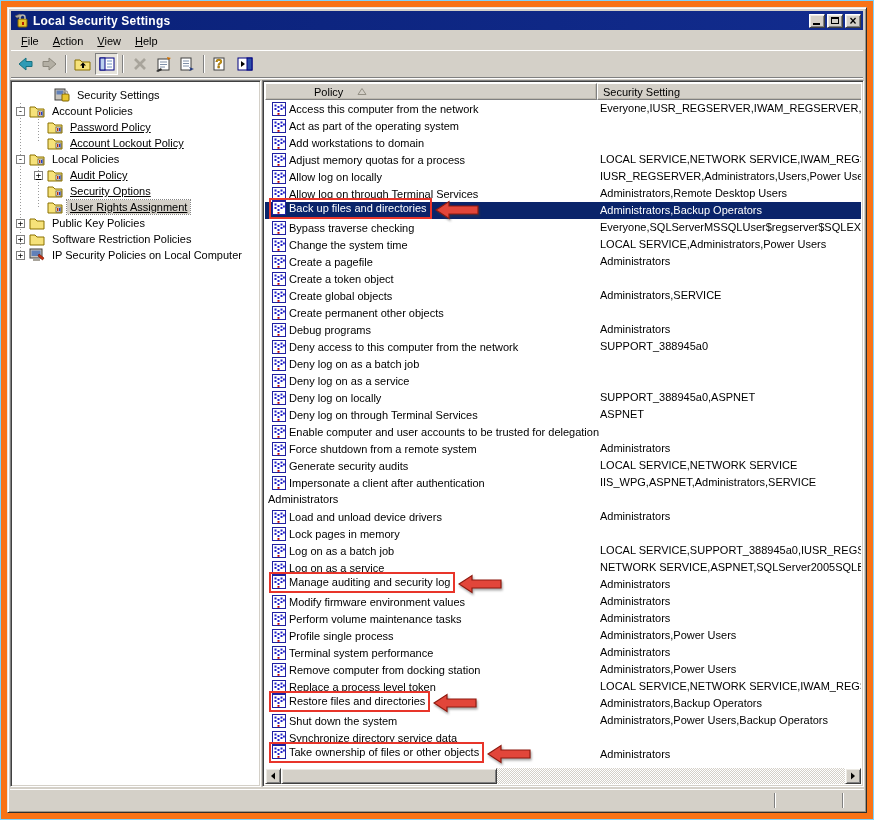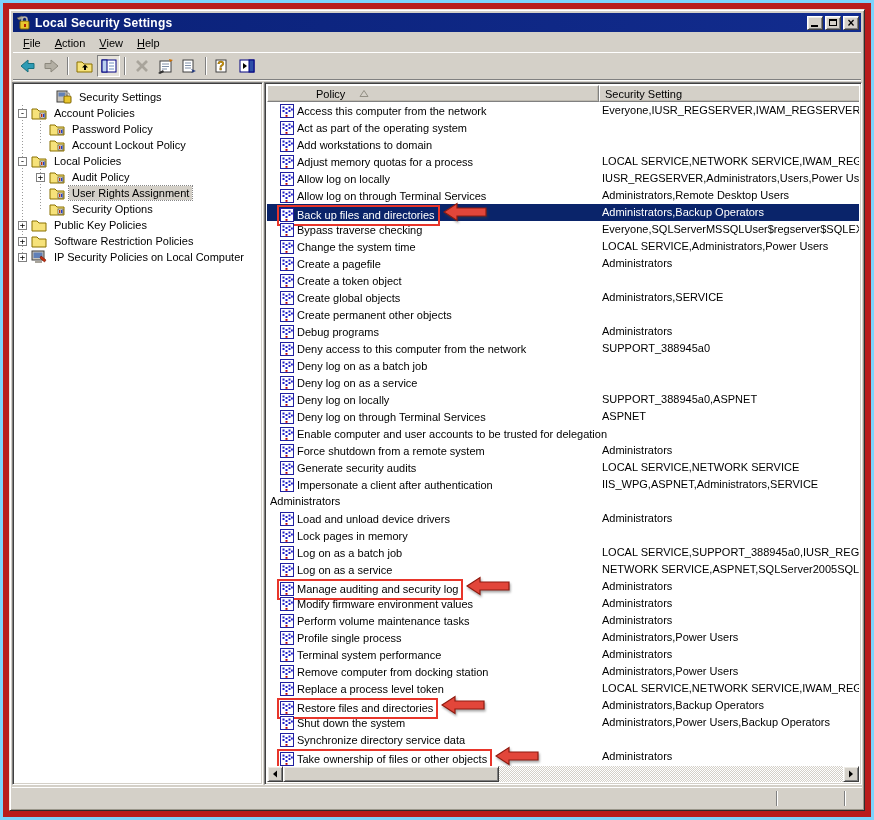--- a/index.html
+++ b/index.html
@@ -1,19 +1,19 @@
 <!DOCTYPE html>
 <html style="--sel: #0A246A; --annot: #E8352A;"><head>
 <meta charset="utf-8">
 <style>
   * { margin:0; padding:0; box-sizing:border-box; }
   html,body { width:874px; height:820px; overflow:hidden; }
   body { font-family:"Liberation Sans", sans-serif; font-size:11px; color:#000; background:#3464AE; }
 
-  .frame { position:relative; width:874px; height:820px; background:#b91c1c; border:3px solid #7dd3fc; }
+  .frame { position:relative; width:874px; height:820px; background:#f97316; border:1px solid #7dd3fc; }
 
   .window { position:absolute; inset:6px; background:#D4D0C8;
     border:1px solid; border-color:#EAE7DF #2E2E2E #2E2E2E #EAE7DF;
     box-shadow: inset 1px 1px 0 #FFFFFF, inset -1px -1px 0 #9A968A; }
 
   
   .titlebar { position:absolute; top:3px; left:3px; right:3px; height:19px;
     background:linear-gradient(to right,#0A2178,#122C8E); display:flex; align-items:center; padding:0 2px; }
   .title-icon { width:16px; height:16px; margin:0 3px 0 1px; flex:none; }
   .title-text { color:#fff; font-weight:bold; font-size:12px; letter-spacing:.2px; flex:1;
@@ -41,21 +41,21 @@
 
   
   .tree-pane { position:absolute; left:2px; top:72px; width:251px; bottom:25px;
     border:1px solid; border-color:#808080 #fff #fff #808080;
     box-shadow: inset 1px 1px 0 #404040, inset -1px -1px 0 #D4D0C8; background:#fff; }
   .tree-inner { position:absolute; inset:2px; background:#fff; overflow:hidden; padding-top:4px; }
 
   .tree-item { position:relative; height:16px; display:flex; align-items:center; white-space:nowrap; }
   .tree-item.lvl0 { padding-left:2px;margin-left:39px; }
   .tree-item.lvl1 { padding-left:3px; }
-  .tree-item.lvl2 { padding-left:21px; }
+  .tree-item.lvl2 { padding-left:21px;text-decoration:underline; }
   .expander { flex:none; width:9px; height:9px; margin-right:4px; background:#fff; border:1px solid #808080;
     font-size:9px; line-height:7px; text-align:center; font-family:"DejaVu Sans Mono", monospace; color:#000; }
   .ticon { flex:none; width:16px; height:14px; margin-right:4px; }
   .tree-label { padding:1px 3px; }
   .tree-label.sel { background:#D4D0C8; outline:1px dotted #868686; }
   .guide { position:absolute; width:1px; background-image:repeating-linear-gradient(to bottom,#9a9a9a 0 1px,transparent 1px 3px); }
 
   .list-pane { position:absolute; left:254px; top:72px; right:2px; bottom:25px;
     border:1px solid; border-color:#808080 #fff #fff #808080;
     box-shadow: inset 1px 1px 0 #404040, inset -1px -1px 0 #D4D0C8; background:#fff; }
@@ -63,21 +63,21 @@
 
   .list-header { position:absolute; top:0; left:0; height:17px; width:960px; display:flex; background:#D4D0C8; }
   .hcol { height:17px; background:#D4D0C8; border:1px solid; border-color:#fff #808080 #808080 #fff;
     box-shadow: inset -1px -1px 0 #BDB9AF; display:flex; align-items:center; padding:0 5px; }
   .hcol-policy { width:332px; flex:none;padding-left:48px; }
   .hcol-setting { flex:1; }
   .sort-arrow { margin-left:14px; }
 
   .rows { position:absolute; top:17px; left:0; right:0; bottom:16px; overflow:hidden; background:#fff; }
   .row { height:17px; width:960px; display:flex; align-items:center; }
-  .policy-cell { width:332px; flex:none; display:flex; align-items:flex-end; padding-left:12px; overflow:visible; white-space:nowrap; }
+  .policy-cell { width:332px; flex:none; display:flex; align-items:flex-start; padding-left:6px; overflow:visible; white-space:nowrap; }
   .setting-cell { flex:1; white-space:nowrap; overflow:hidden; padding-left:3px; line-height:17px; }
   .label-wrap { display:inline-flex; align-items:center; padding:0 3px 0 1px; height:17px; }
   .policy-icon { flex:none; width:14px; height:14px; margin-right:3px; }
   .row.selected { background:var(--sel); color:#fff; }
   .row.annotated .label-wrap { outline:2px solid var(--annot); }
   .red-arrow { display:none; margin-left:5px; filter:drop-shadow(1px 2px 1px rgba(60,60,60,.45)); }
   .row.annotated .red-arrow { display:inline-block; }
 
   
   .hscroll { position:absolute; left:0; right:0; bottom:0; height:16px; display:flex;
@@ -292,35 +292,35 @@
 
         <span class="ticon ticon-folder-policy">
           <svg width="16" height="14" viewBox="0 0 16 14">
             <path d="M1 3 h5 l2 2 h7 v8 h-14 z" fill="#F6E27A" stroke="#8A7000"></path>
             <rect x="9" y="7" width="5" height="5" fill="#fff" stroke="#404040" stroke-width="0.7"></rect>
             <rect x="10" y="8" width="1.5" height="3" fill="#C03000"></rect>
             <rect x="12" y="8" width="1.5" height="3" fill="#2040C0"></rect>
           </svg>
         </span>
 
-        <span class="tree-label sel">User Rights Assignment</span>
+        <span class="tree-label">Security Options</span>
       </div>
           <div class="tree-item lvl2">
         <span class="expander" style="visibility: hidden;"></span>
 
         <span class="ticon ticon-folder-policy">
           <svg width="16" height="14" viewBox="0 0 16 14">
             <path d="M1 3 h5 l2 2 h7 v8 h-14 z" fill="#F6E27A" stroke="#8A7000"></path>
             <rect x="9" y="7" width="5" height="5" fill="#fff" stroke="#404040" stroke-width="0.7"></rect>
             <rect x="10" y="8" width="1.5" height="3" fill="#C03000"></rect>
             <rect x="12" y="8" width="1.5" height="3" fill="#2040C0"></rect>
           </svg>
         </span>
 
-        <span class="tree-label">Security Options</span>
+        <span class="tree-label sel">User Rights Assignment</span>
       </div>
           <div class="tree-item lvl1">
         <span class="expander">+</span>
 
         <span class="ticon ticon-folder">
           <svg width="16" height="14" viewBox="0 0 16 14">
             <path d="M1 3 h5 l2 2 h7 v8 h-14 z" fill="#F6E27A" stroke="#8A7000"></path>
           </svg>
         </span>
 

